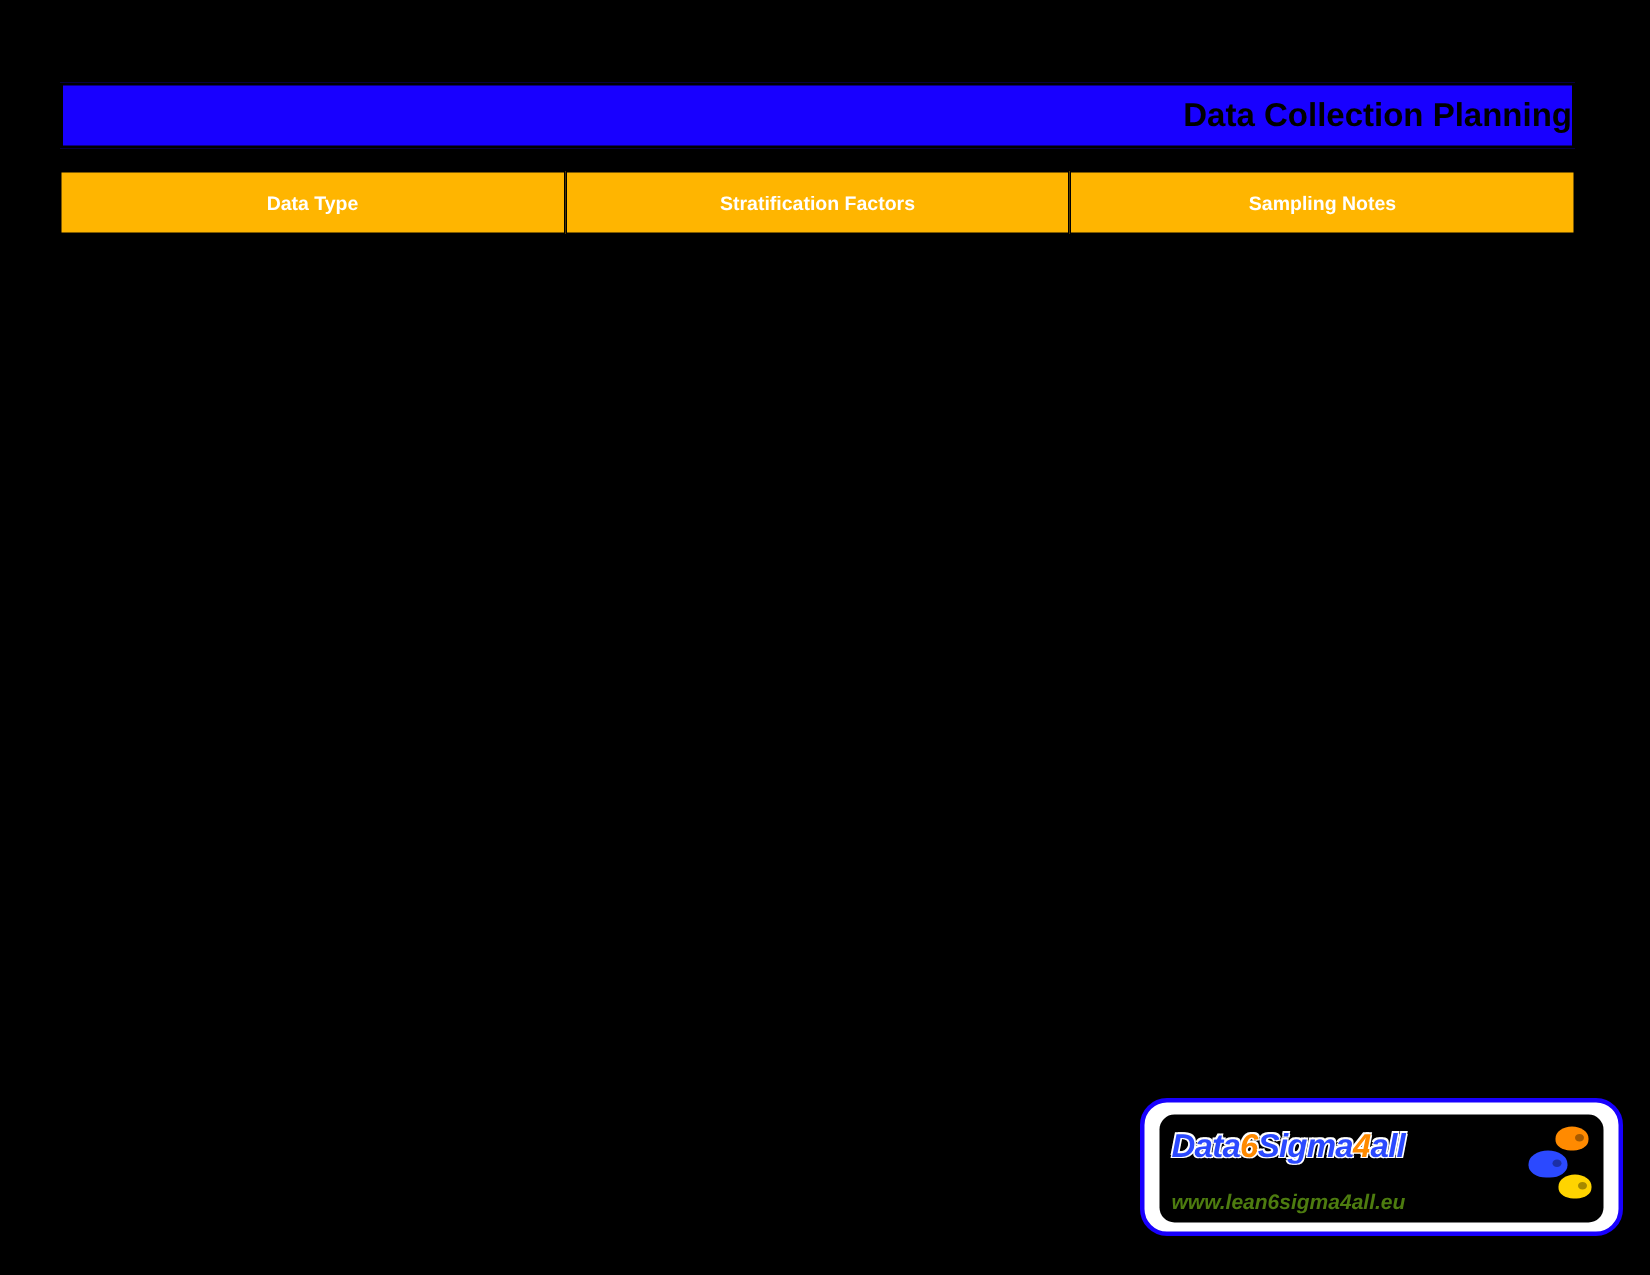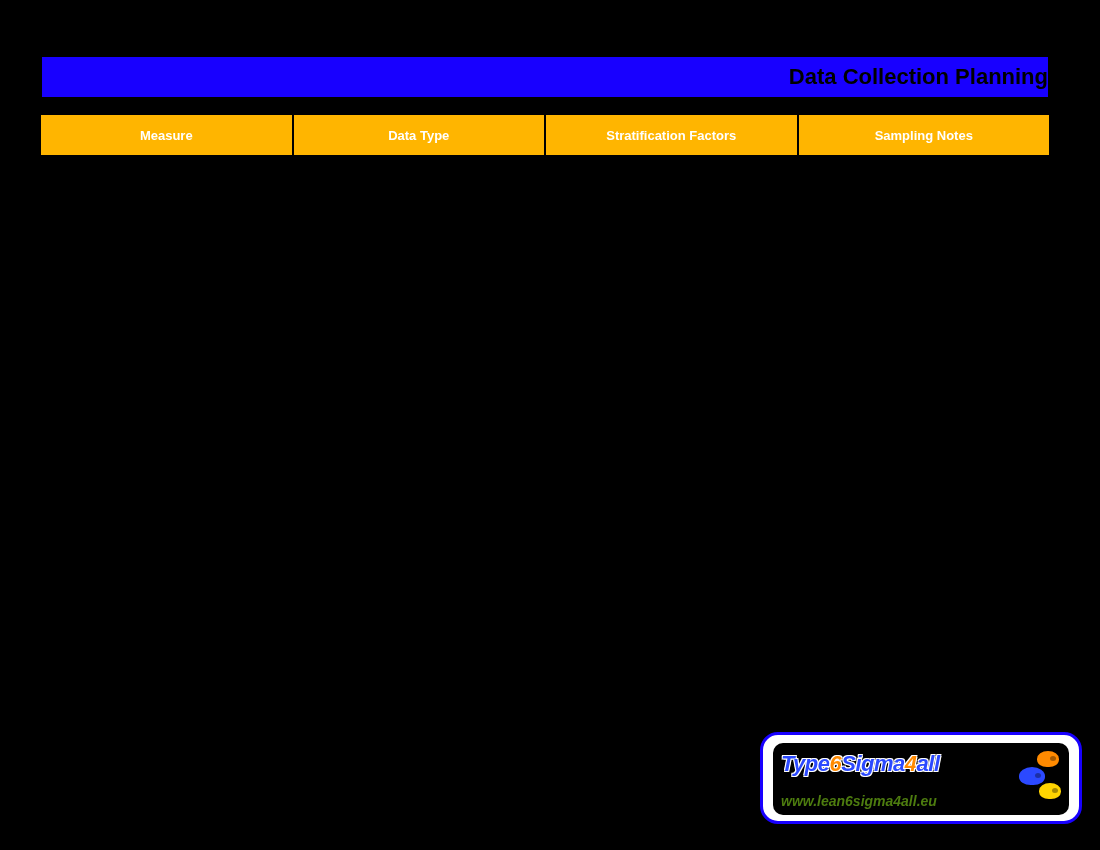--- a/index.html
+++ b/index.html
@@ -119,38 +119,35 @@
 <body>
 
 <div class="page">
 
   <div class="title-bar">
     <span>Data Collection Planning</span>
   </div>
 
   <div class="header-row">
     <div class="header-cell">
-        <span>Measure</span>
-      </div>
-    <div class="header-cell">
         <span>Data Type</span>
       </div>
     <div class="header-cell">
         <span>Stratification Factors</span>
       </div>
     <div class="header-cell">
         <span>Sampling Notes</span>
       </div>
   </div>
 
   <div class="table-body"></div>
 
   <div class="logo-badge">
     <div class="logo-inner">
-      <div class="logo-text" id="logo-text"><span class="lt-blue">Type</span><span class="lt-orange">6</span><span class="lt-blue">Sigma</span><span class="lt-orange">4</span><span class="lt-blue">all</span></div>
+      <div class="logo-text" id="logo-text"><span class="lt-blue">Data</span><span class="lt-orange">6</span><span class="lt-blue">Sigma</span><span class="lt-orange">4</span><span class="lt-blue">all</span></div>
       <div class="logo-url">www.lean6sigma4all.eu</div>
       <div class="logo-icons">
         <div class="pig pig1">
             <div class="nose"></div>
           </div>
         <div class="pig pig2">
             <div class="nose"></div>
           </div>
         <div class="pig pig3">
             <div class="nose"></div>

